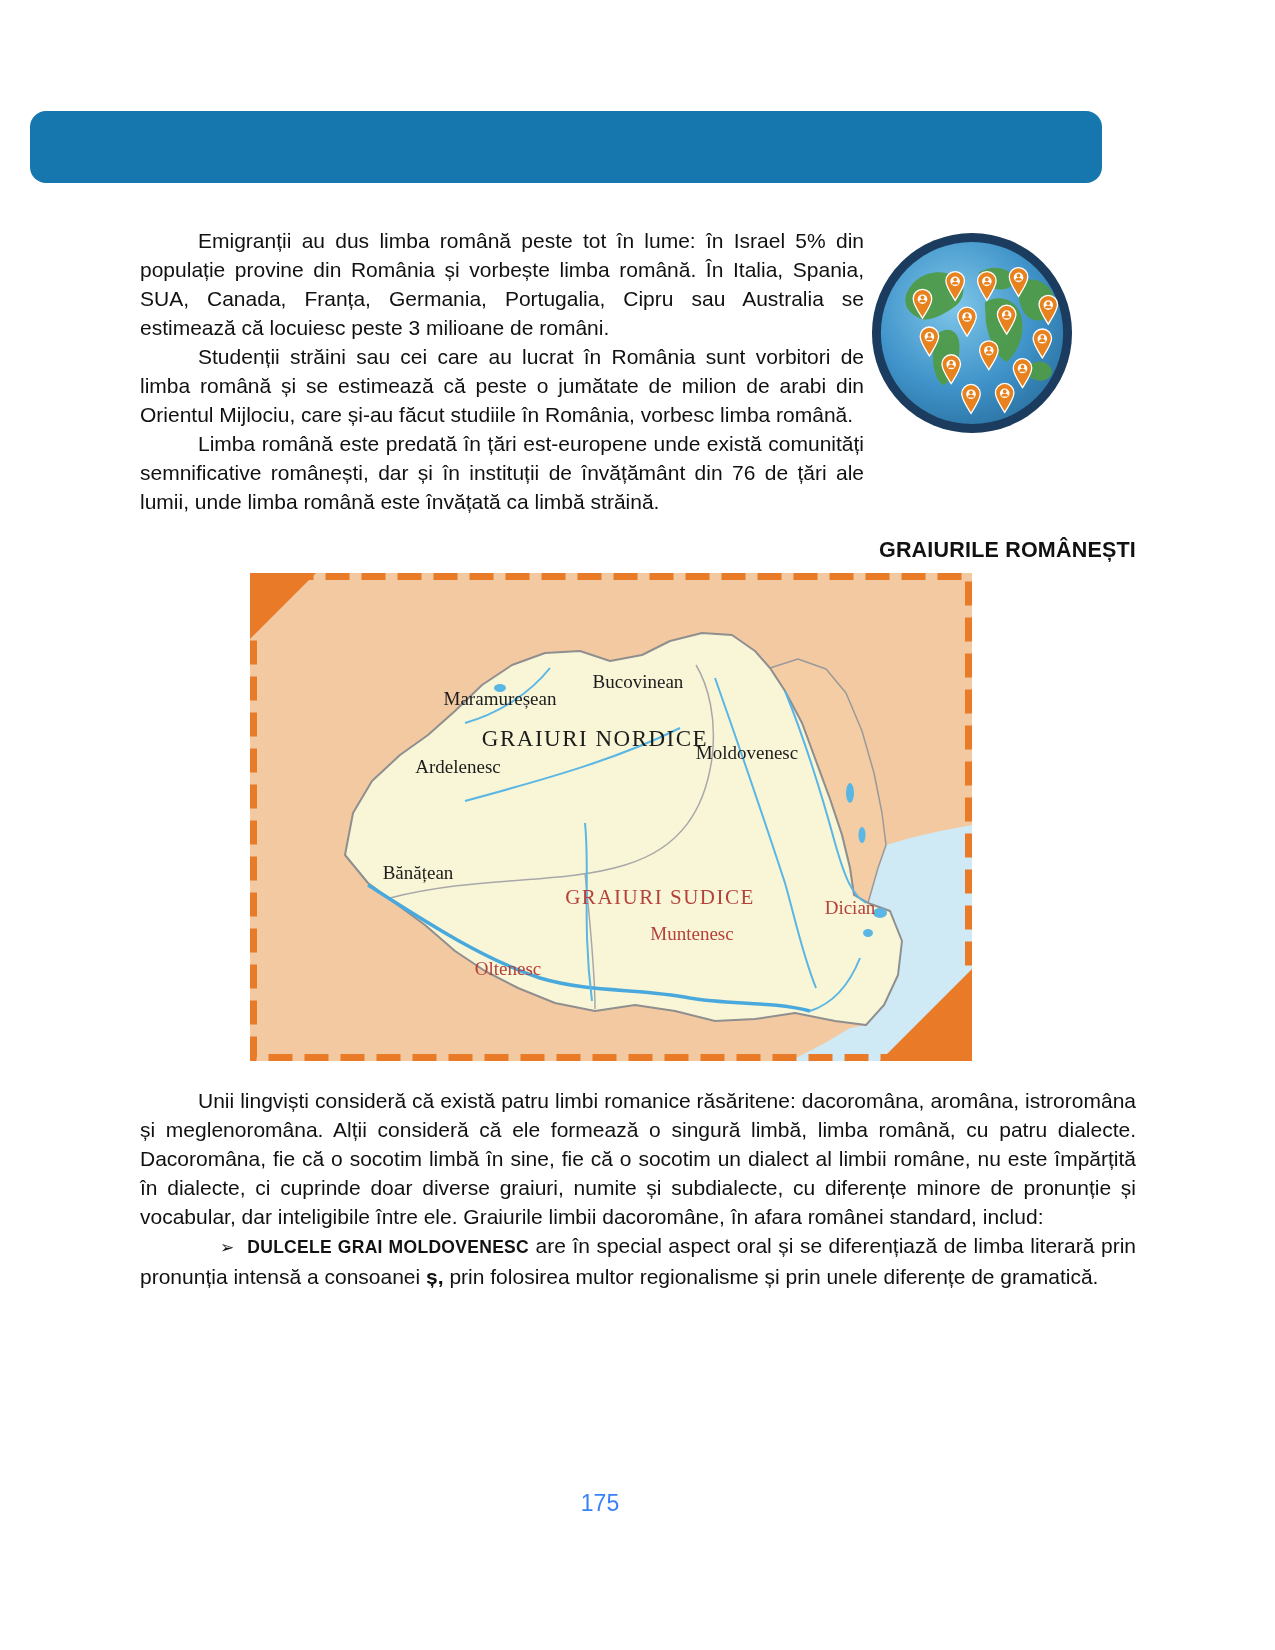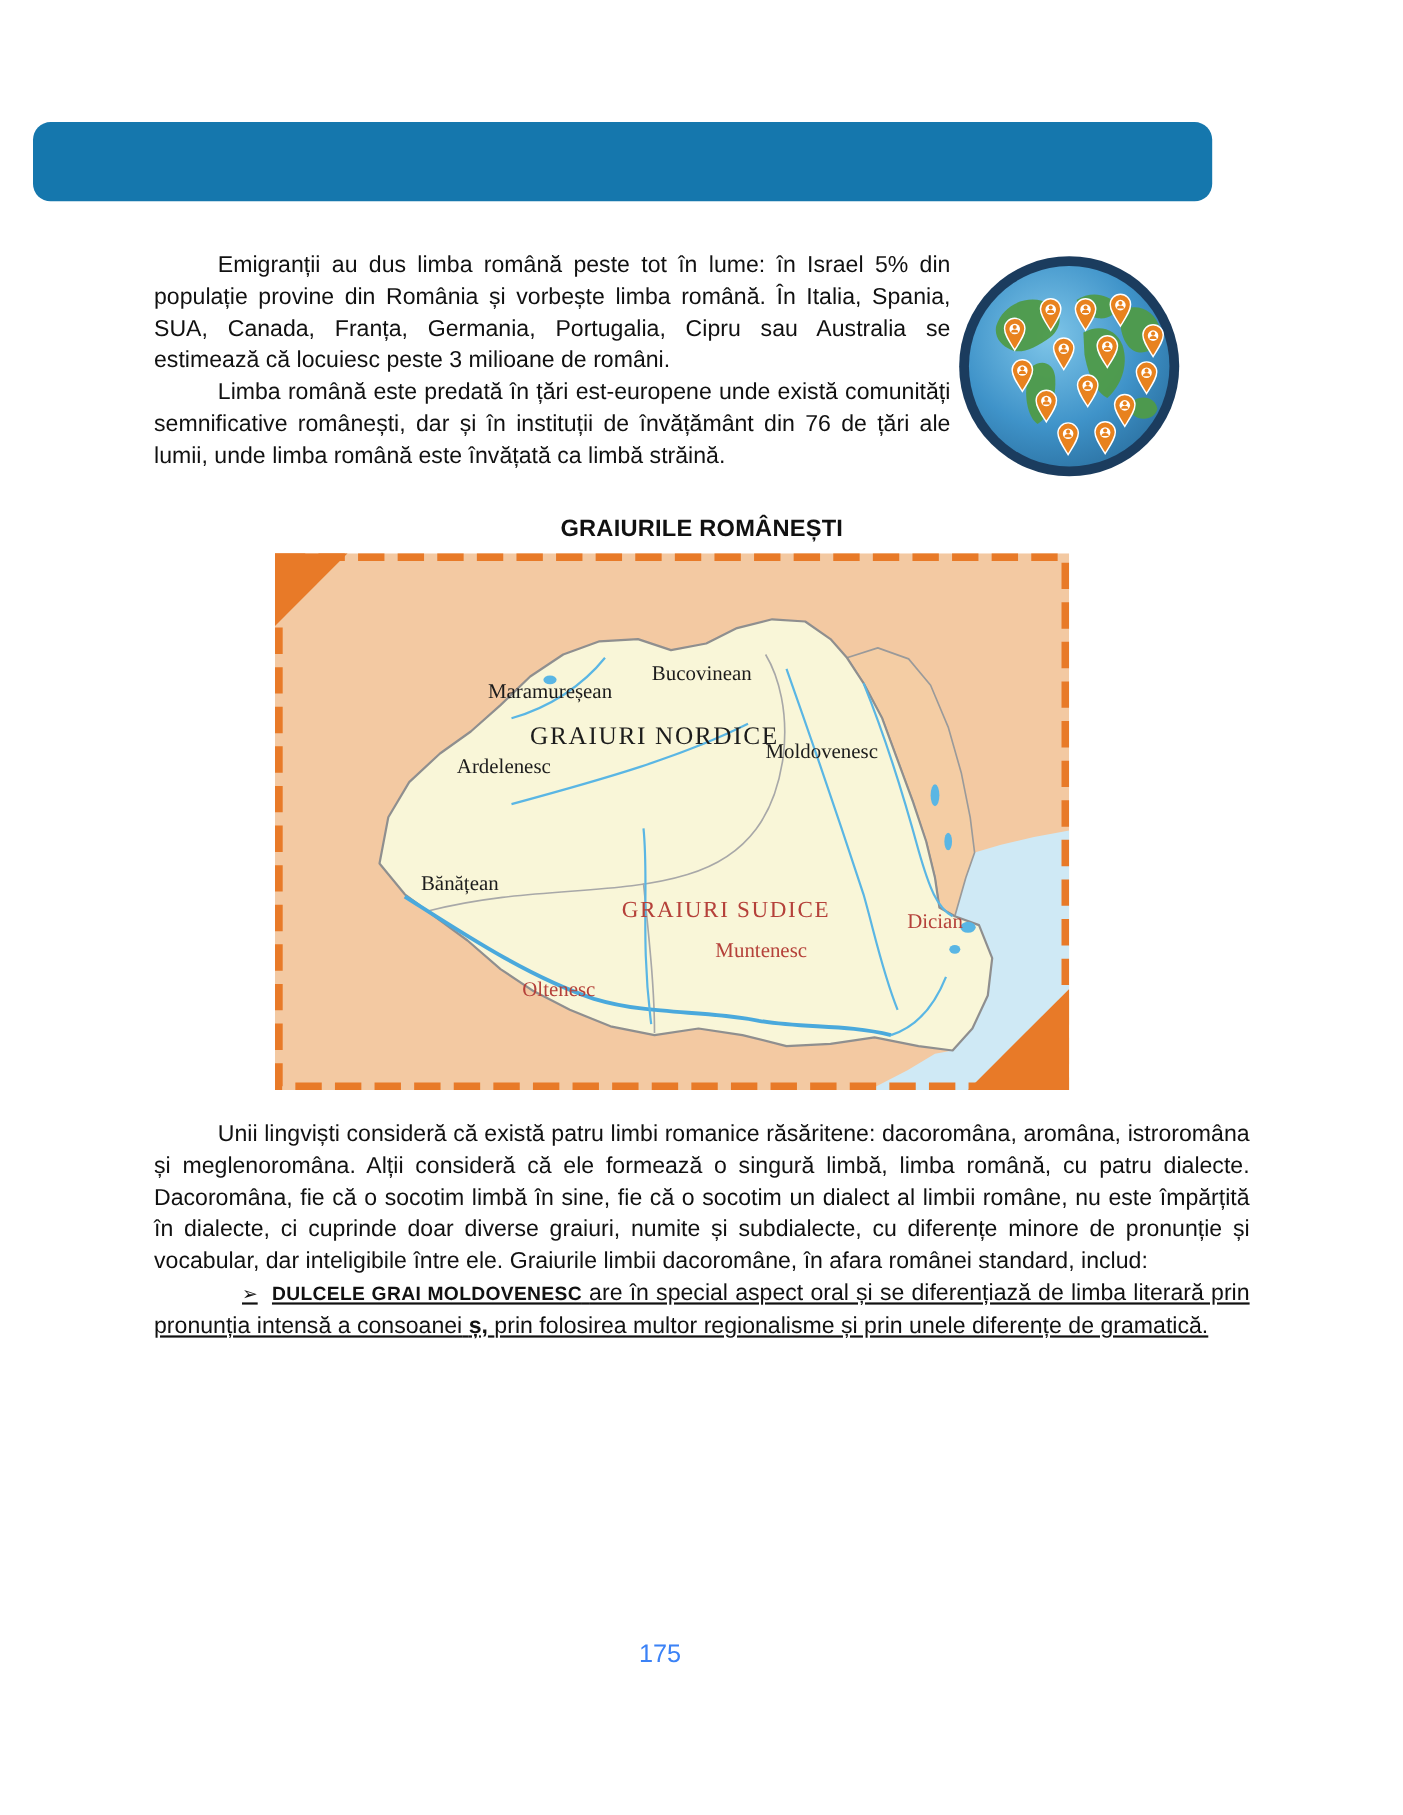--- a/index.html
+++ b/index.html
@@ -16,30 +16,30 @@
     font-size:21px;line-height:29px;text-align:justify;
   }
   .p{margin:0;}
   .p.indent{text-indent:58px;}
   .globe-float{
     float:right;width:272px;height:240px;box-sizing:border-box;
     display:flex;justify-content:flex-start;padding-left:4px;
   }
   .section-heading{
     clear:both;font-weight:bold;font-size:21.5px;letter-spacing:.2px;
-    margin:20px 0 4px 0;text-align:center;
+    margin:20px 0 4px 0;text-align:right;
   }
   .map-figure{
     position:relative;margin:8px 0 0 110px;width:722px;height:488px;
   }
   .m-lbl{font-family:"Liberation Serif","DejaVu Serif",serif;font-size:19px;fill:#1c1c1c;}
   .m-lbl-big{font-family:"Liberation Serif","DejaVu Serif",serif;font-size:23px;letter-spacing:1.5px;fill:#1c1c1c;}
   .m-red{fill:#b5413a;}
   .outro{margin-top:25px;}
-  .bullet{text-indent:80px;text-decoration:underline;}
+  .bullet{text-indent:80px;}
   .bullet .marker{font-size:17px;margin-right:13px;}
   .b-caps{font-weight:bold;font-size:17.5px;letter-spacing:.3px;}
   .b{font-weight:bold;}
   .page-number{
     position:absolute;top:1490px;left:0;width:1200px;text-align:center;font-size:23px;color:#3b82f6;
   }
 </style>
 </head>
 <body>
 
@@ -87,20 +87,21 @@
           <use href="#pin" transform="translate(84,147) scale(1.1)"></use>
           <use href="#pin" transform="translate(122,133) scale(1.1)"></use>
           <use href="#pin" transform="translate(156,151) scale(1.1)"></use>
           <use href="#pin" transform="translate(104,177) scale(1.1)"></use>
           <use href="#pin" transform="translate(138,176) scale(1.1)"></use>
         </g>
       </svg>
     </div>
 
     <p class="p indent">Emigranții au dus limba română peste tot în lume: în Israel 5% din populație provine din România și vorbește limba română. În Italia, Spania, SUA, Canada, Franța, Germania, Portugalia, Cipru sau Australia se estimează că locuiesc peste 3 milioane de români.</p>
+    <p class="p indent">Studenții străini sau cei care au lucrat în România sunt vorbitori de limba română și se estimează că peste o jumătate de milion de arabi din Orientul Mijlociu, care și-au făcut studiile în România, vorbesc limba română.</p>
     <p class="p indent">Limba română este predată în țări est-europene unde există comunități semnificative românești, dar și în instituții de învățământ din 76 de țări ale lumii, unde limba română este învățată ca limbă străină.</p>
 
     <h2 class="section-heading">GRAIURILE ROMÂNEȘTI</h2>
 
     <div class="map-figure">
       <svg width="722" height="488" viewBox="0 0 722 488">
         <rect x="0" y="0" width="722" height="488" fill="#f3c9a2"></rect>
         <path d="M636,272 L660,265 L690,258 L722,252 L722,488 L540,488 L575,470 L600,455 L616,452 L634,432 L648,402 L652,368 L640,338 L618,330 L628,295 Z" fill="#cfe9f5"></path>
         <path d="M520,95 L548,86 L576,96 L596,120 L612,158 L624,200 L632,240 L636,272 L628,295 L618,330 L604,322 L600,295 L592,262 L580,226 L566,188 L552,150 L535,118 Z" fill="#f4cda4" stroke="#9a9a9a" stroke-width="1.5" stroke-linejoin="round"></path>
         <path d="M95,282 L103,240 L122,208 L150,182 L178,162 L205,138 L232,112 L262,92 L295,80 L330,78 L360,88 L392,82 L420,68 L452,60 L482,62 L505,78 L520,95 L535,118 L552,150 L566,188 L580,226 L592,262 L600,295 L604,322 L618,330 L640,338 L652,368 L648,402 L634,432 L616,452 L585,448 L545,440 L505,446 L465,448 L425,438 L385,432 L345,438 L305,430 L268,415 L235,398 L205,378 L175,352 L145,330 L118,310 Z" fill="#f9f6d8" stroke="#8f8f8f" stroke-width="2" stroke-linejoin="round"></path>

